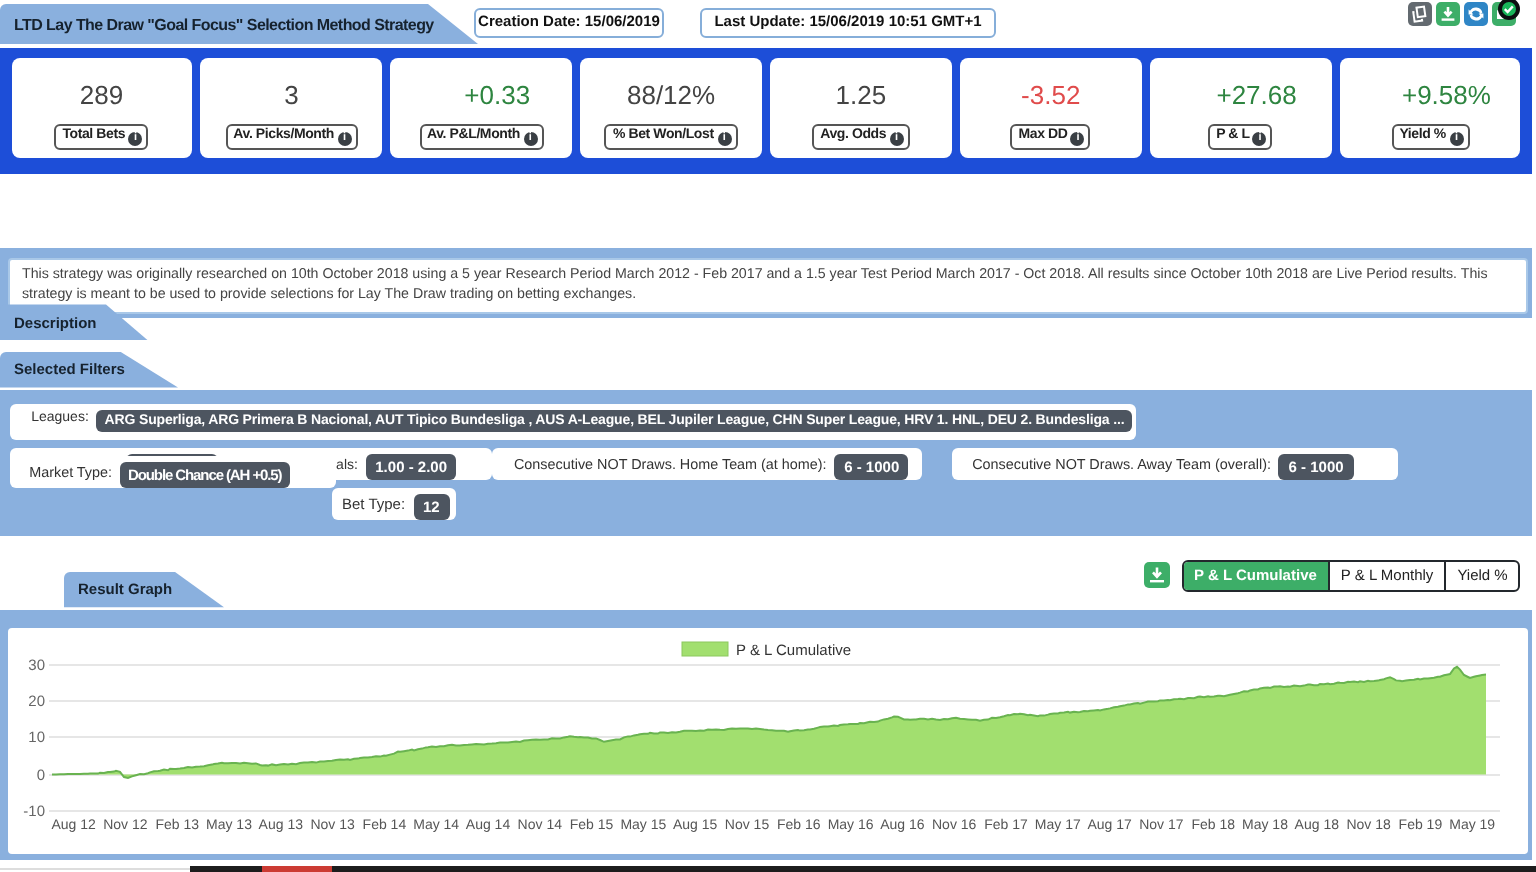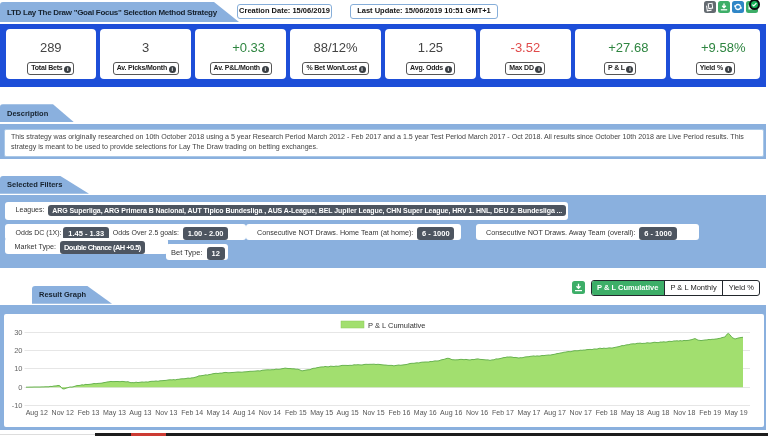--- a/index.html
+++ b/index.html
@@ -111,41 +111,41 @@
   <div class="sbox"><div class="snum">3</div><div class="slab">Av. Picks/Month <span class="info">i</span></div></div>
   <div class="sbox"><div class="snum g">+0.33</div><div class="slab">Av. P&amp;L/Month <span class="info">i</span></div></div>
   <div class="sbox"><div class="snum">88/12%</div><div class="slab">% Bet Won/Lost <span class="info">i</span></div></div>
   <div class="sbox"><div class="snum">1.25</div><div class="slab">Avg. Odds <span class="info">i</span></div></div>
   <div class="sbox"><div class="snum r">-3.52</div><div class="slab">Max DD <span class="info">i</span></div></div>
   <div class="sbox"><div class="snum g">+27.68</div><div class="slab">P &amp; L <span class="info">i</span></div></div>
   <div class="sbox"><div class="snum g">+9.58%</div><div class="slab">Yield % <span class="info">i</span></div></div>
 </div>
 <div class="gap1"></div>
 <div class="sectab" style="height:18px">
-    <div class="tab" style="width:74px; clip-path:polygon(0 0,53px 0,74px 100%,0 100%); border-radius:3px 0 0 0;">
+    <div class="tab" style="width:74px; clip-path:polygon(0 0,53px 0,74px 100%,0 100%); border-radius:3px 0 0 0;margin-top:48px;">
       <span>Description</span>
     </div>
   </div>
 <div class="tabgap"></div>
 <div id="descstrip">
     <div id="descbox">This strategy was originally researched on 10th October 2018 using a 5 year Research Period March 2012 - Feb 2017 and a 1.5 year Test Period March 2017 - Oct 2018. All results since October 10th 2018 are Live Period results. This strategy is meant to be used to provide selections for Lay The Draw trading on betting exchanges.</div>
   </div>
 <div class="gap2"></div>
 <div class="sectab" style="height:18px">
     <div class="tab" style="width:89px; clip-path:polygon(0 0,60px 0,89px 100%,0 100%); border-radius:3px 0 0 0;">
       <span>Selected Filters</span>
     </div>
   </div>
 <div class="tabgap"></div>
 <div id="filtstrip">
   <div class="fbox" style="left:4.6px; top:6.8px; width:563px; height:18px; padding:3.5px 0 0 11px;">Leagues:&nbsp; <span class="pill" style="font-size:7px; letter-spacing:-0.08px; padding:1.5px 4px 2px 4px;">ARG Superliga, ARG Primera B Nacional, AUT Tipico Bundesliga , AUS A-League, BEL Jupiler League, CHN Super League, HRV 1. HNL, DEU 2. Bundesliga ...</span></div>
   <div class="fbox" style="left:4.6px; top:28.9px; width:241px; height:16.1px; padding:3px 0 0 11px;">Odds DC (1X): <span class="pill">1.45 - 1.33</span>&nbsp;&nbsp;Odds Over 2.5 goals:&nbsp; <span class="pill">1.00 - 2.00</span></div>
   <div class="fbox" style="left:246.4px; top:28.9px; width:215px; height:16.1px; padding:3px 0 0 10.6px; font-size:7.2px;">Consecutive NOT Draws. Home Team (at home):&nbsp; <span class="pill">6 - 1000</span></div>
   <div class="fbox" style="left:475.5px; top:28.9px; width:223px; height:16.1px; padding:3px 0 0 10.6px; font-size:7.2px;">Consecutive NOT Draws. Away Team (overall):&nbsp; <span class="pill">6 - 1000</span></div>
-  <div class="fbox" style="left:4.6px; top:43px; width:163px; height:15.7px; padding:3px 0 0 10px; font-size:7.2px;">Market Type:&nbsp; <span class="pill" style="letter-spacing:-0.55px; padding:1.5px 4px 2px 4px;">Double Chance (AH +0.5)</span></div>
+  <div class="fbox" style="left:4.6px; top:33px; width:163px; height:15.7px; padding:3px 0 0 10px; font-size:7.2px;">Market Type:&nbsp; <span class="pill" style="letter-spacing:-0.55px; padding:1.5px 4px 2px 4px;">Double Chance (AH +0.5)</span></div>
   <div class="fbox" style="left:166px; top:48.9px; width:62px; height:15.7px; padding:3px 0 0 5px; font-size:7.5px;">Bet Type:&nbsp; <span class="pill">12</span></div>
 </div>
 <div class="gap3"></div>
 <div id="graphhdr">
   <div class="tab" style="position:absolute; left:0; top:0; height:18px; background:#8ab0de; width:80px; clip-path:polygon(0 0,55px 0,80px 100%,0 100%); border-radius:3px 0 0 0;margin-left:32px;">
       <span style="position:absolute; left:7px; top:4.5px; font-size:7.5px; font-weight:bold; color:#16222e; white-space:nowrap;">Result Graph</span>
     </div>
   <div id="dlbtn">
       <svg width="13" height="13" viewBox="0 0 13 13">
         <path d="M6.5 2.8v4.4M4.5 5.2l2 2.2 2-2.2" stroke="#fff" stroke-width="1.3" fill="none"></path>

